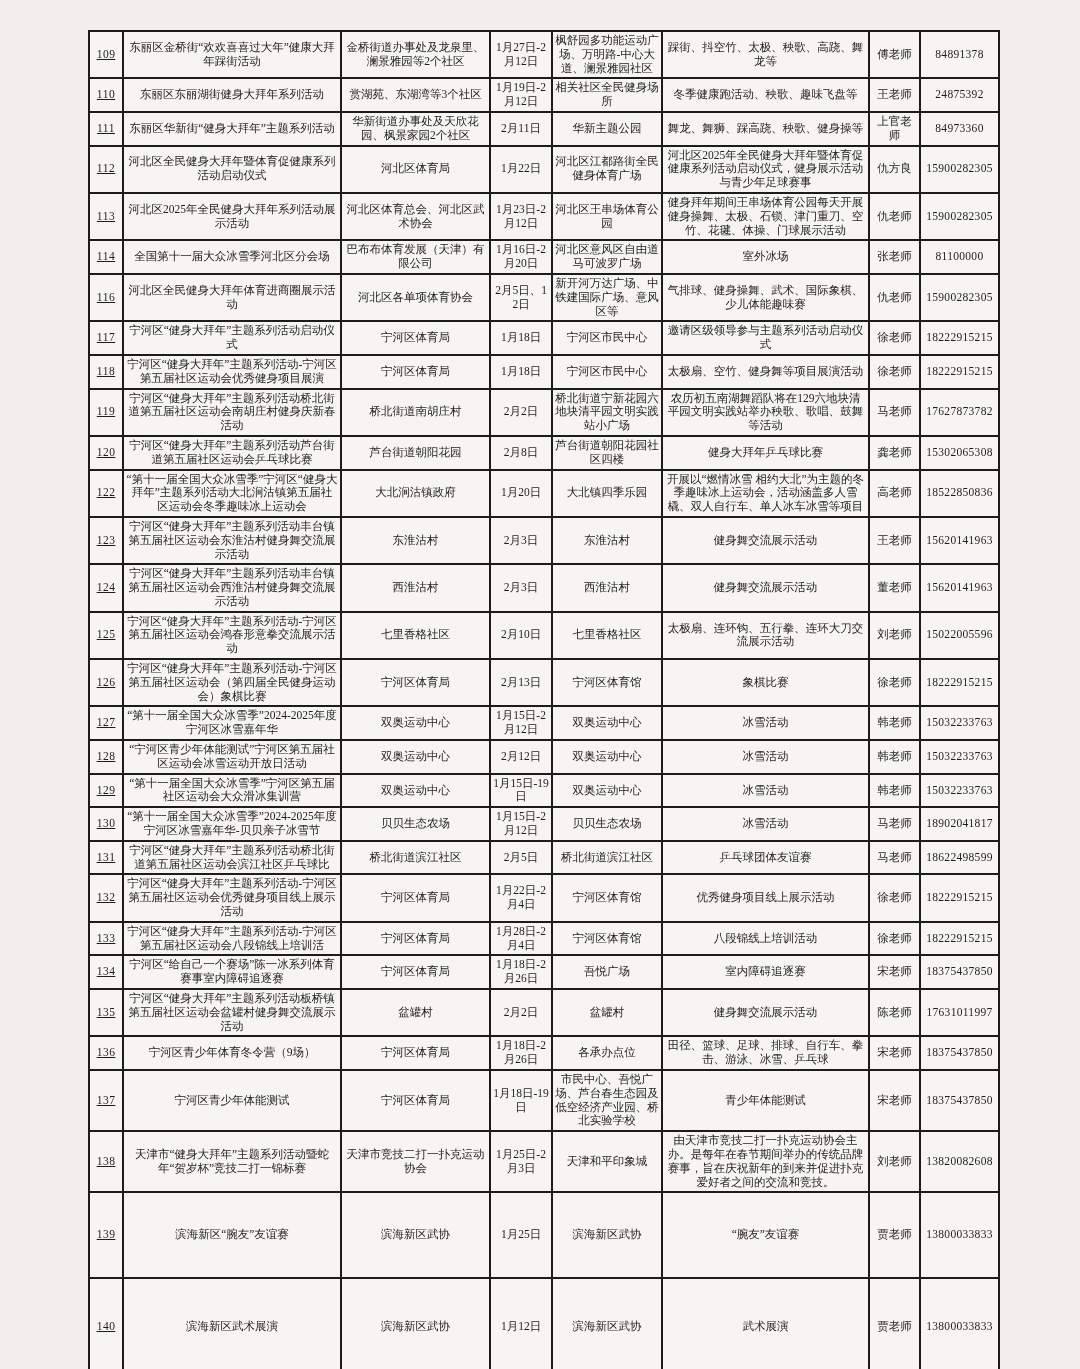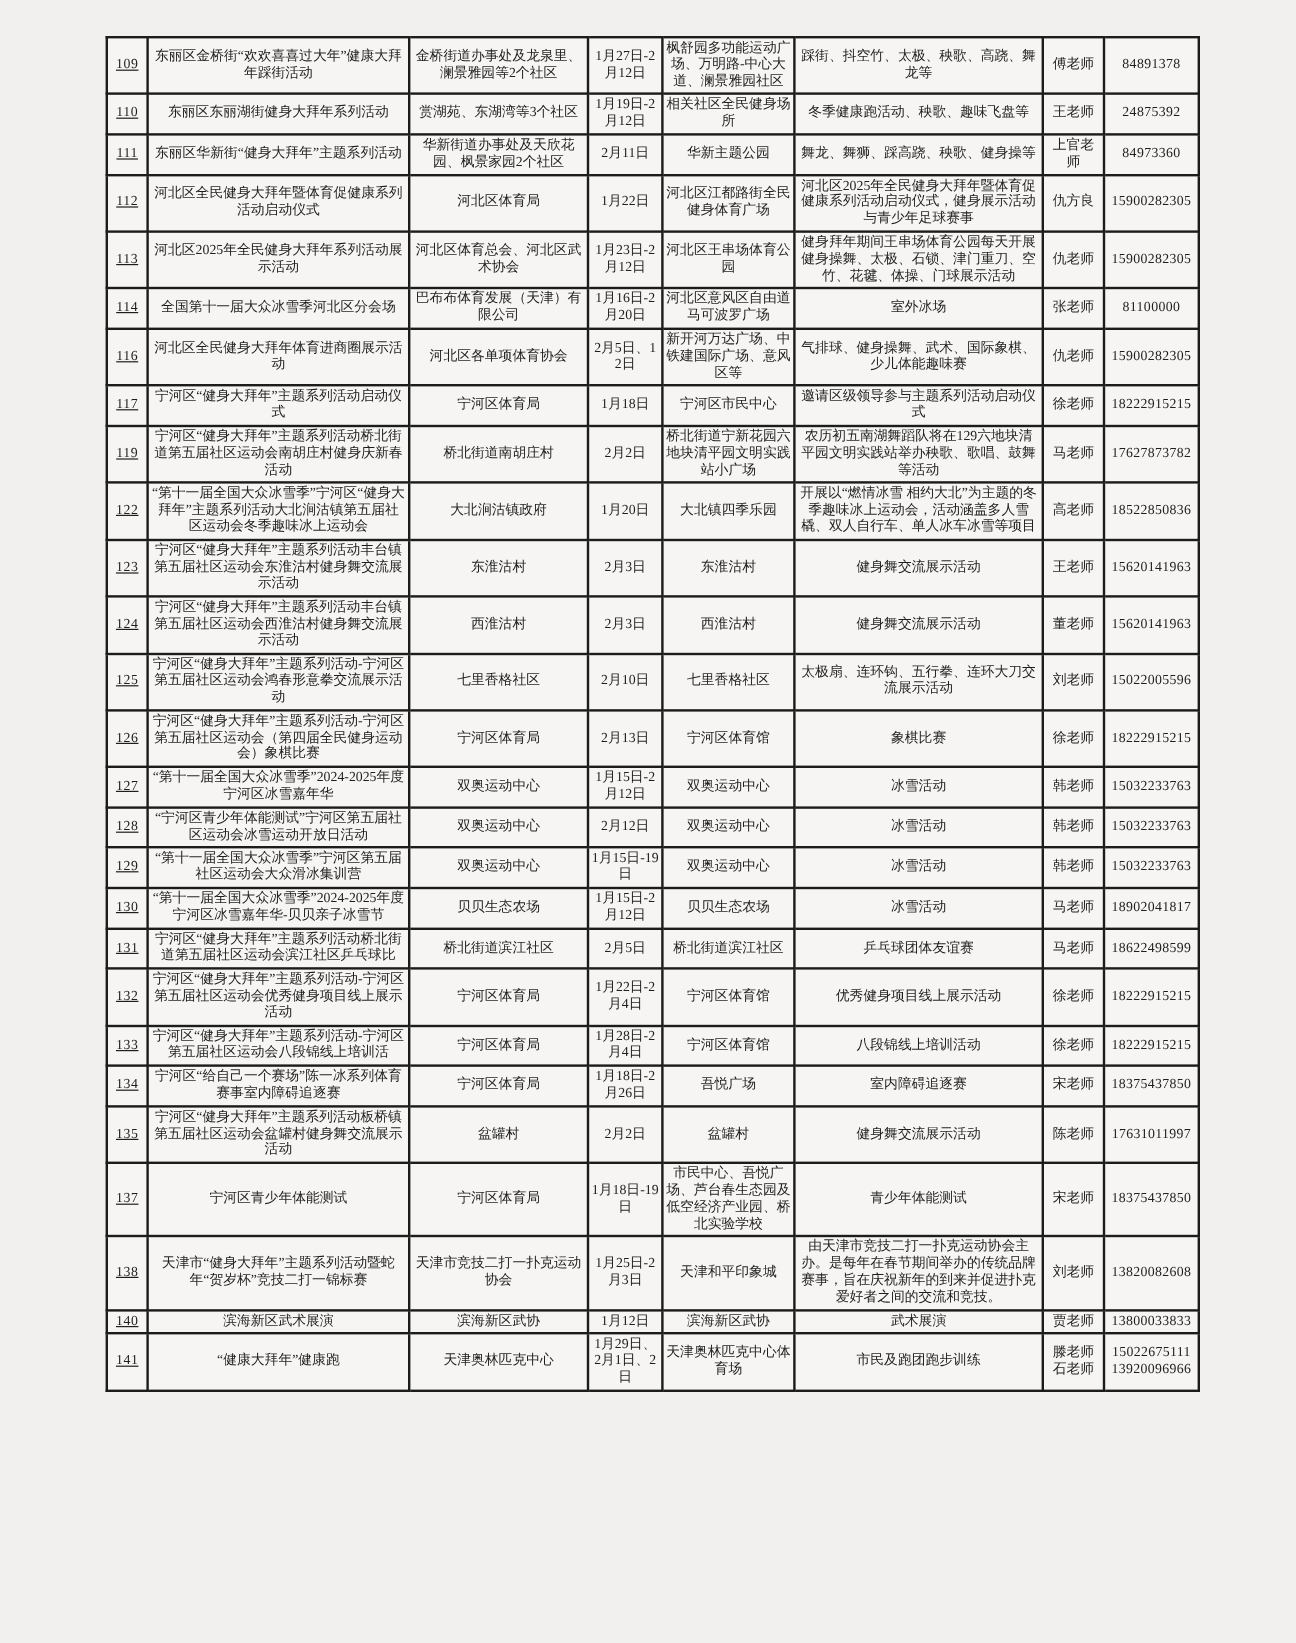--- a/index.html
+++ b/index.html
@@ -134,30 +134,50 @@
     <td class="c-id">117</td>
     <td class="c-act">宁河区“健身大拜年”主题系列活动启动仪式</td>
     <td class="c-org">宁河区体育局</td>
     <td class="c-date">1月18日</td>
     <td class="c-loc">宁河区市民中心</td>
     <td class="c-content">邀请区级领导参与主题系列活动启动仪式</td>
     <td class="c-contact">徐老师</td>
     <td class="c-phone">18222915215</td>
   </tr>
         <tr>
+    <td class="c-id">118</td>
+    <td class="c-act">宁河区“健身大拜年”主题系列活动-宁河区第五届社区运动会优秀健身项目展演</td>
+    <td class="c-org">宁河区体育局</td>
+    <td class="c-date">1月18日</td>
+    <td class="c-loc">宁河区市民中心</td>
+    <td class="c-content">太极扇、空竹、健身舞等项目展演活动</td>
+    <td class="c-contact">徐老师</td>
+    <td class="c-phone">18222915215</td>
+  </tr>
+        <tr>
     <td class="c-id">119</td>
     <td class="c-act">宁河区“健身大拜年”主题系列活动桥北街道第五届社区运动会南胡庄村健身庆新春活动</td>
     <td class="c-org">桥北街道南胡庄村</td>
     <td class="c-date">2月2日</td>
     <td class="c-loc">桥北街道宁新花园六地块清平园文明实践站小广场</td>
     <td class="c-content">农历初五南湖舞蹈队将在129六地块清平园文明实践站举办秧歌、歌唱、鼓舞等活动</td>
     <td class="c-contact">马老师</td>
     <td class="c-phone">17627873782</td>
   </tr>
         <tr>
+    <td class="c-id">120</td>
+    <td class="c-act">宁河区“健身大拜年”主题系列活动芦台街道第五届社区运动会乒乓球比赛</td>
+    <td class="c-org">芦台街道朝阳花园</td>
+    <td class="c-date">2月8日</td>
+    <td class="c-loc">芦台街道朝阳花园社区四楼</td>
+    <td class="c-content">健身大拜年乒乓球比赛</td>
+    <td class="c-contact">龚老师</td>
+    <td class="c-phone">15302065308</td>
+  </tr>
+        <tr>
     <td class="c-id">122</td>
     <td class="c-act">“第十一届全国大众冰雪季”宁河区“健身大拜年”主题系列活动大北涧沽镇第五届社区运动会冬季趣味冰上运动会</td>
     <td class="c-org">大北涧沽镇政府</td>
     <td class="c-date">1月20日</td>
     <td class="c-loc">大北镇四季乐园</td>
     <td class="c-content">开展以“燃情冰雪 相约大北”为主题的冬季趣味冰上运动会，活动涵盖多人雪橇、双人自行车、单人冰车冰雪等项目</td>
     <td class="c-contact">高老师</td>
     <td class="c-phone">18522850836</td>
   </tr>
         <tr>
@@ -284,38 +304,58 @@
     <td class="c-id">135</td>
     <td class="c-act">宁河区“健身大拜年”主题系列活动板桥镇第五届社区运动会盆罐村健身舞交流展示活动</td>
     <td class="c-org">盆罐村</td>
     <td class="c-date">2月2日</td>
     <td class="c-loc">盆罐村</td>
     <td class="c-content">健身舞交流展示活动</td>
     <td class="c-contact">陈老师</td>
     <td class="c-phone">17631011997</td>
   </tr>
         <tr>
+    <td class="c-id">136</td>
+    <td class="c-act">宁河区青少年体育冬令营（9场）</td>
+    <td class="c-org">宁河区体育局</td>
+    <td class="c-date">1月18日-2月26日</td>
+    <td class="c-loc">各承办点位</td>
+    <td class="c-content">田径、篮球、足球、排球、自行车、拳击、游泳、冰雪、乒乓球</td>
+    <td class="c-contact">宋老师</td>
+    <td class="c-phone">18375437850</td>
+  </tr>
+        <tr>
     <td class="c-id">137</td>
     <td class="c-act">宁河区青少年体能测试</td>
     <td class="c-org">宁河区体育局</td>
     <td class="c-date">1月18日-19日</td>
     <td class="c-loc">市民中心、吾悦广场、芦台春生态园及低空经济产业园、桥北实验学校</td>
     <td class="c-content">青少年体能测试</td>
     <td class="c-contact">宋老师</td>
     <td class="c-phone">18375437850</td>
   </tr>
         <tr>
     <td class="c-id">138</td>
     <td class="c-act">天津市“健身大拜年”主题系列活动暨蛇年“贺岁杯”竞技二打一锦标赛</td>
     <td class="c-org">天津市竞技二打一扑克运动协会</td>
     <td class="c-date">1月25日-2月3日</td>
     <td class="c-loc">天津和平印象城</td>
     <td class="c-content">由天津市竞技二打一扑克运动协会主办。是每年在春节期间举办的传统品牌赛事，旨在庆祝新年的到来并促进扑克爱好者之间的交流和竞技。</td>
     <td class="c-contact">刘老师</td>
     <td class="c-phone">13820082608</td>
+  </tr>
+        <tr>
+    <td class="c-id">139</td>
+    <td class="c-act">滨海新区“腕友”友谊赛</td>
+    <td class="c-org">滨海新区武协</td>
+    <td class="c-date">1月25日</td>
+    <td class="c-loc">滨海新区武协</td>
+    <td class="c-content">“腕友”友谊赛</td>
+    <td class="c-contact">贾老师</td>
+    <td class="c-phone">13800033833</td>
   </tr>
         <tr>
     <td class="c-id">140</td>
     <td class="c-act">滨海新区武术展演</td>
     <td class="c-org">滨海新区武协</td>
     <td class="c-date">1月12日</td>
     <td class="c-loc">滨海新区武协</td>
     <td class="c-content">武术展演</td>
     <td class="c-contact">贾老师</td>
     <td class="c-phone">13800033833</td>

